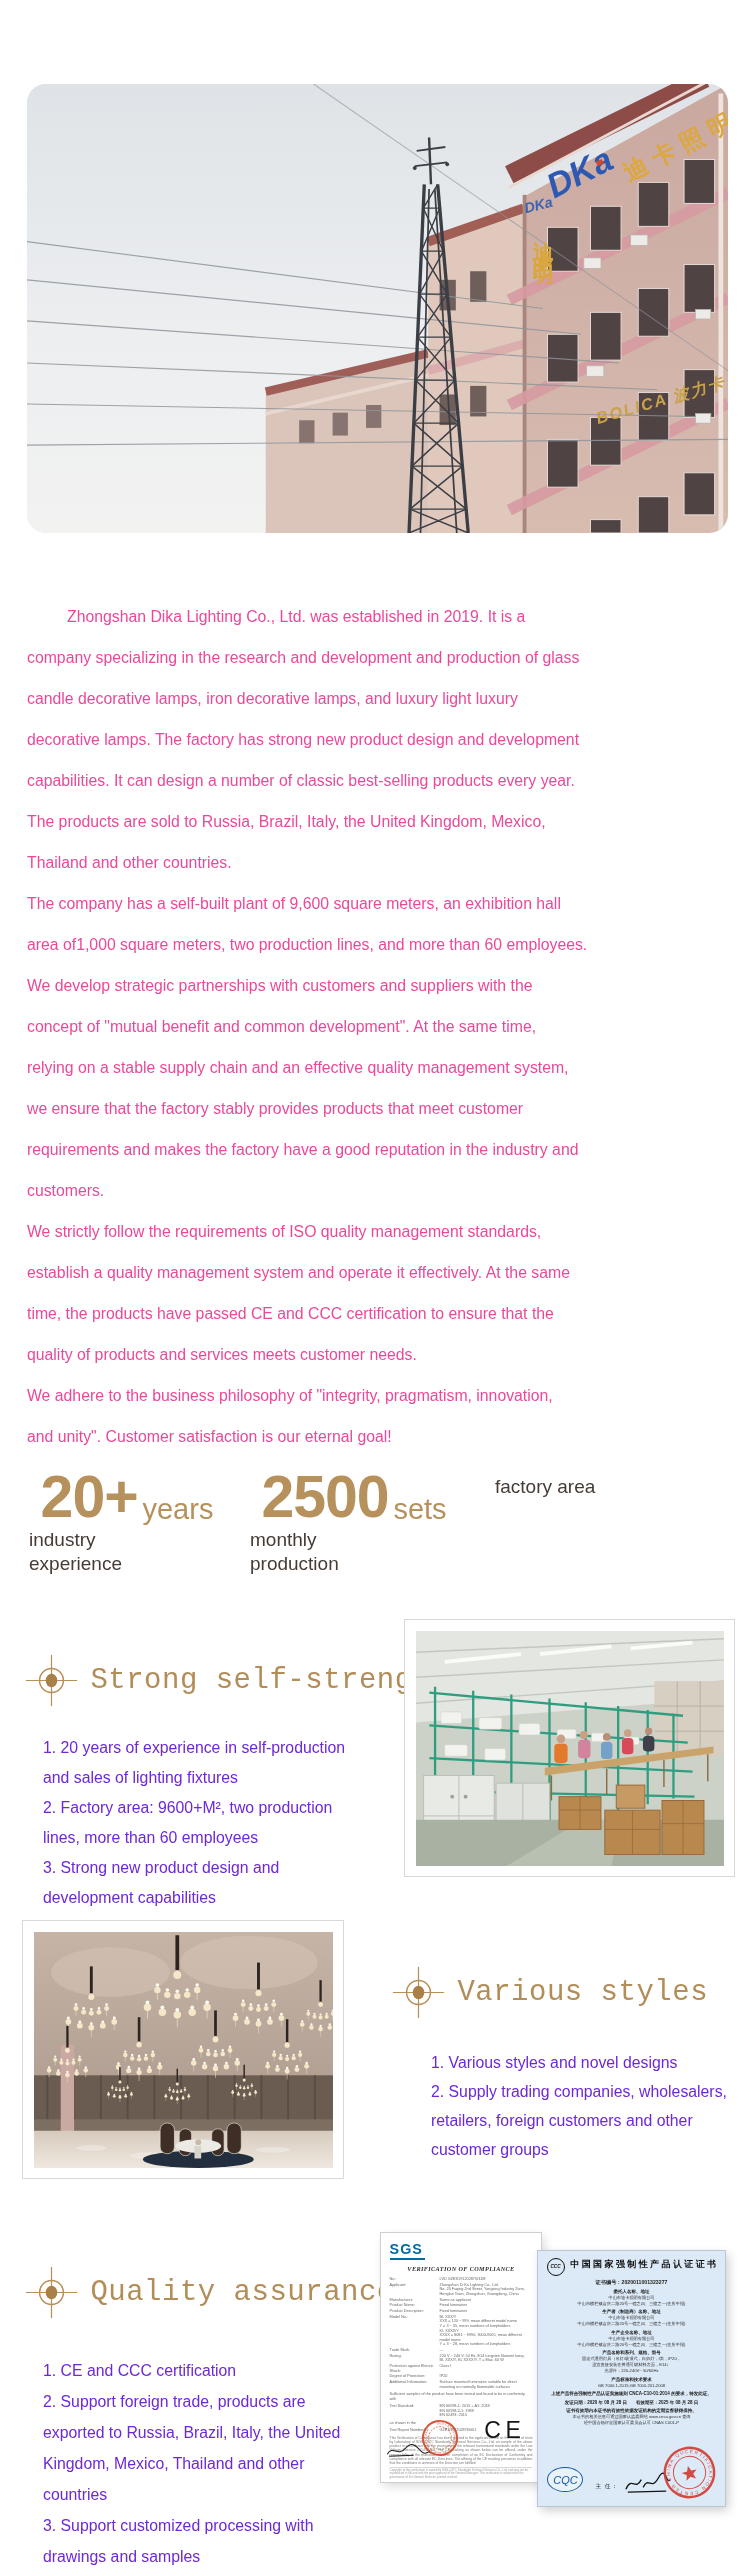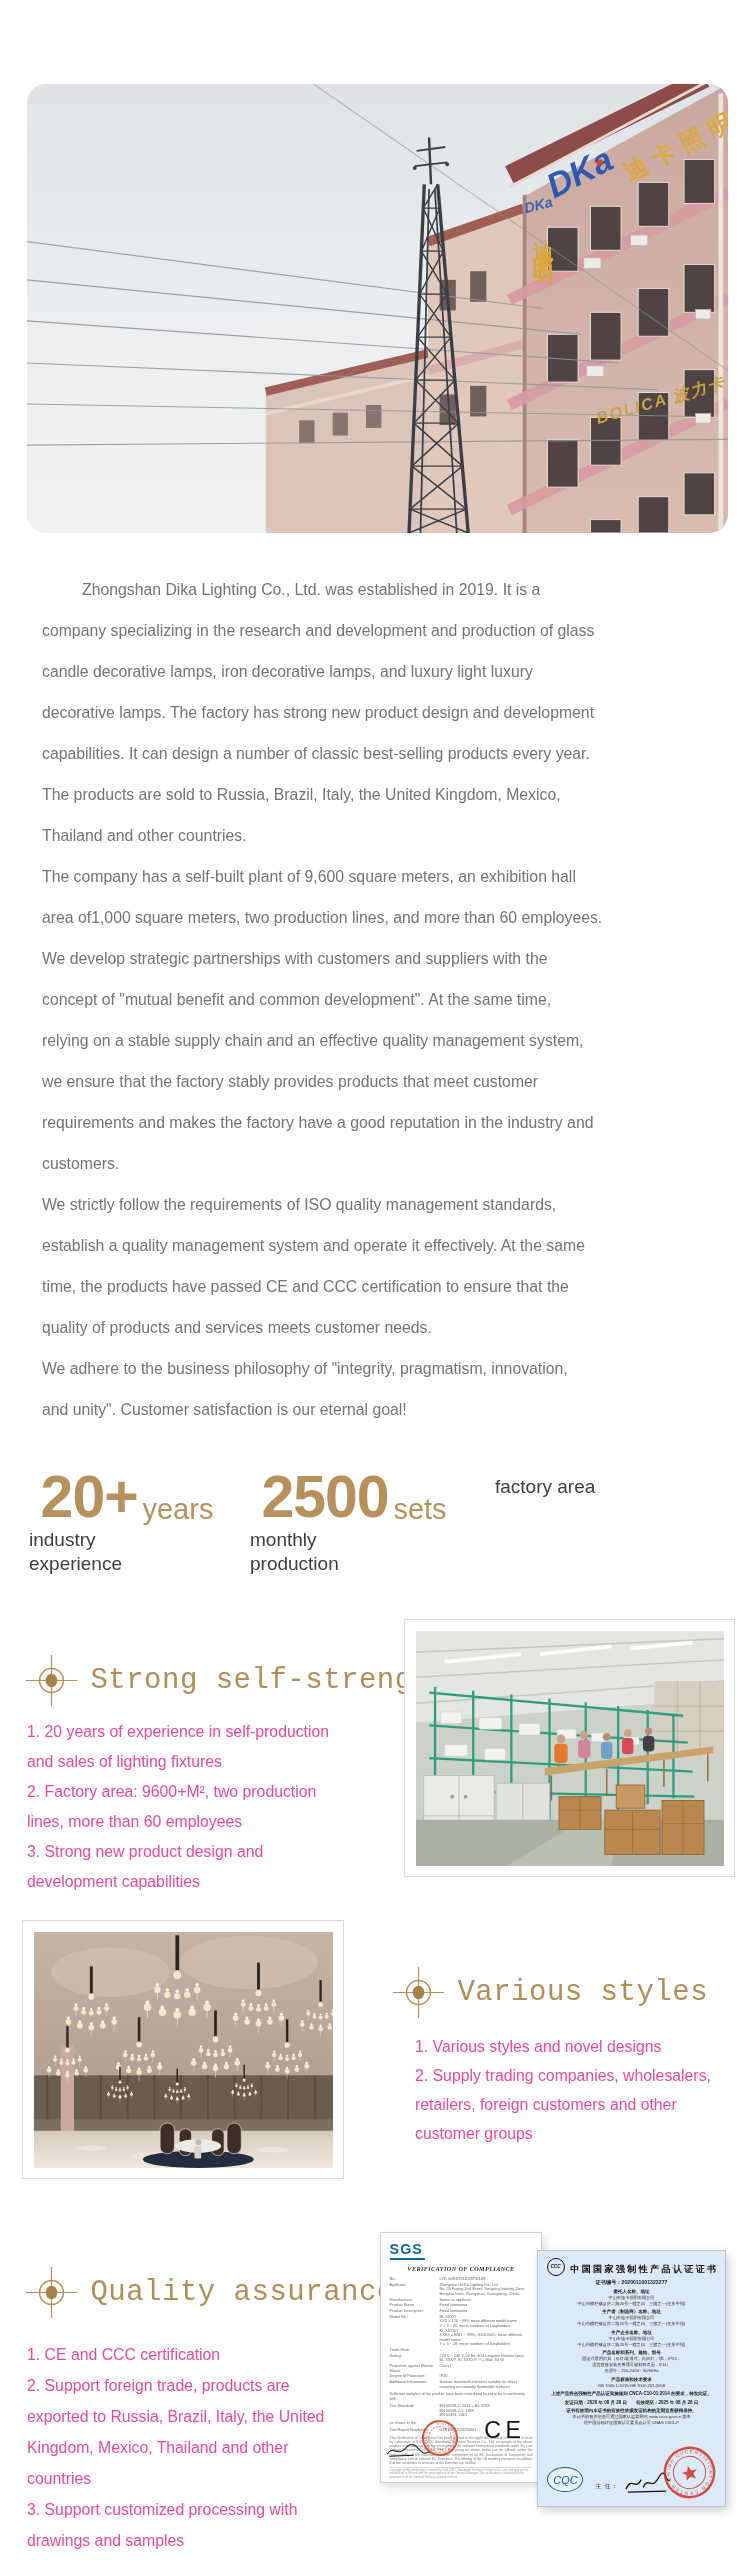--- a/index.html
+++ b/index.html
@@ -9,21 +9,21 @@
   
   .hero{position:absolute;left:27px;top:84px;width:701px;height:449px;border-radius:19px;
         overflow:hidden;background:#e7eaec;}
   .hero svg{display:block;width:100%;height:100%;}
   .side-logo{position:absolute;left:497px;top:113px;font-size:14.3px;font-weight:bold;font-style:italic;
              color:#3b63b0;transform:rotate(-14deg);}
   .side-sign{position:absolute;left:502px;top:141px;writing-mode:vertical-rl;letter-spacing:7.6px;
              font-size:21px;color:#d9a73d;font-weight:bold;}
 
   
-  .about{position:absolute;left:27px;top:569px;width:703px;font-size:15.8px;line-height:41px;color:#737373;margin-left:15px;}
+  .about{position:absolute;left:27px;top:596px;width:703px;font-size:15.8px;line-height:41px;color:#ec4899;}
   .para{margin:0;white-space:pre-line;}
   .indent{text-indent:40px;}
 
   
   .stats{position:absolute;left:0;top:1471px;width:755px;height:124px;}
   .stat{position:absolute;text-align:left;}
   #st1{left:29px;width:196px;}
   #st2{left:250px;width:208px;}
   #st3{left:495px;width:227px;}
   .numrow{display:flex;justify-content:center;align-items:flex-end;}
@@ -34,21 +34,21 @@
 
   
   .sec-head{position:absolute;display:flex;align-items:center;gap:12.4px;}
   #sh1{left:25px;top:1654px;}
   #sh2{left:392px;top:1966px;justify-content:flex-end;}
   #sh3{left:25px;top:2266px;align-items:center;}
   .sec-head h2{margin:0;font-size:29px;font-weight:500;color:#b28d58;letter-spacing:0.5px;white-space:nowrap;font-family:Liberation Mono, monospace;}
   .icon-target{width:53px;height:53px;flex:none;}
 
   
-  .bullets{position:absolute;margin:0;padding:0;list-style:none;font-size:15.8px;color:#ec4899;}
+  .bullets{position:absolute;margin:16px;padding:0;list-style:none;font-size:15.8px;color:#6d28d9;}
   .bullets li{white-space:pre-line;}
   #bl1{left:27px;top:1717px;width:382px;line-height:30px;}
   #bl2{left:415px;top:2032px;width:330px;line-height:29px;}
   #bl3{left:27px;top:2339px;width:373px;line-height:31px;}
 
   
   .photo-box{position:absolute;background:#fff;border:1.9px solid #d9d9d9;box-sizing:border-box;padding:10.5px;}
   #pb1{left:404px;top:1619px;width:331px;height:258px;}
   #pb2{left:22px;top:1920px;width:322px;height:259px;}
   .photo-box svg{display:block;width:100%;height:100%;}
@@ -68,21 +68,21 @@
   .s-conf{font-size:3.8px;line-height:4.6px;color:#666;margin:2.9px 0;}
   .s-fine{font-size:3.4px;line-height:4.2px;color:#777;margin-top:2.9px;text-align:justify;}
   .sgs-ce{position:absolute;right:15.3px;bottom:38px;font-size:23px;font-weight:500;letter-spacing:4.8px;color:#141414;}
   .sgs-stamp{position:absolute;left:40px;bottom:25px;width:38px;height:38px;transform:rotate(-12deg);opacity:.92;}
   .sgs-sig{position:absolute;left:3.8px;bottom:23px;}
   .s-footer{position:absolute;left:8.6px;right:8.6px;bottom:2.9px;font-size:2.9px;line-height:3.4px;color:#9a9a9a;
             border-top:1px solid #d9d9d9;padding-top:1.4px;}
 
   #ccc{left:537px;top:2250px;width:189px;height:257px;background:#dce9f6;border:1px solid #b8c6d6;
        box-shadow:2.9px 3.8px 9.6px rgba(0,0,0,.2);padding:6.7px 8.6px;z-index:2;}
-  .ccc-head{display:flex;align-items:flex-end;gap:5.7px;margin-bottom:3.8px;}
+  .ccc-head{display:flex;align-items:flex-start;gap:5.7px;margin-bottom:3.8px;}
   .ccc-ring{width:16px;height:16px;border:1.5px solid #111;border-radius:50%;flex:none;display:flex;
             align-items:center;justify-content:center;font-size:4.8px;font-weight:bold;font-style:italic;color:#111;}
   .ccc-title{font-size:9px;font-weight:bold;color:#101010;letter-spacing:2.4px;white-space:nowrap;}
   .ccc-no{text-align:center;font-size:5.2px;font-weight:bold;color:#222;margin:2.9px 0 1.9px;}
   .cb{ text-align:center;font-size:4.5px;line-height:6.1px;font-weight:bold;color:#1a1a1a;margin-top:2.4px;white-space:pre-line;}
   .cn{ text-align:center;font-size:4.2px;line-height:6px;color:#333;white-space:pre-line;}
   .ccc-bottom{position:absolute;left:7.6px;right:7.6px;bottom:5.7px;height:42px;}
   .cqc{position:absolute;left:1.9px;bottom:8px;width:34px;height:23px;border:1.9px solid #1558a8;border-radius:50%;
        display:flex;align-items:center;justify-content:center;font-size:11px;font-weight:normal;color:#1558a8;
        font-style:italic;background:rgba(255,255,255,.4);}

